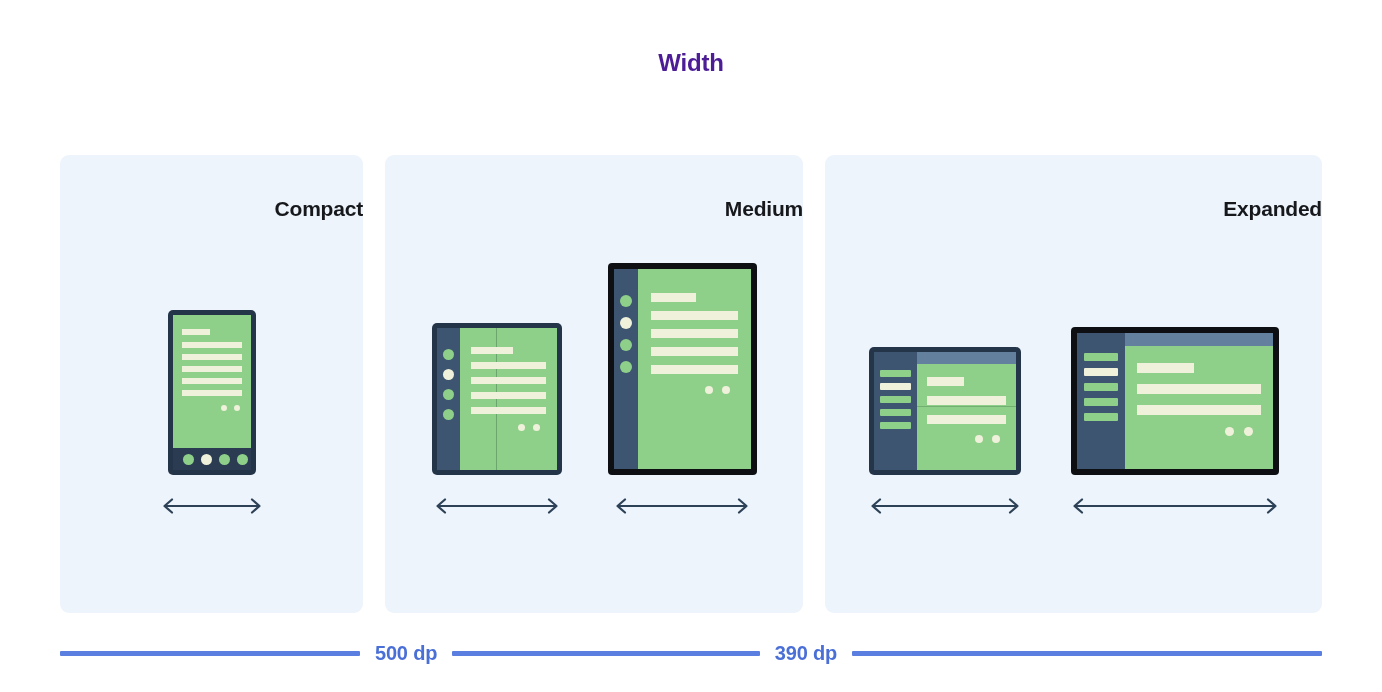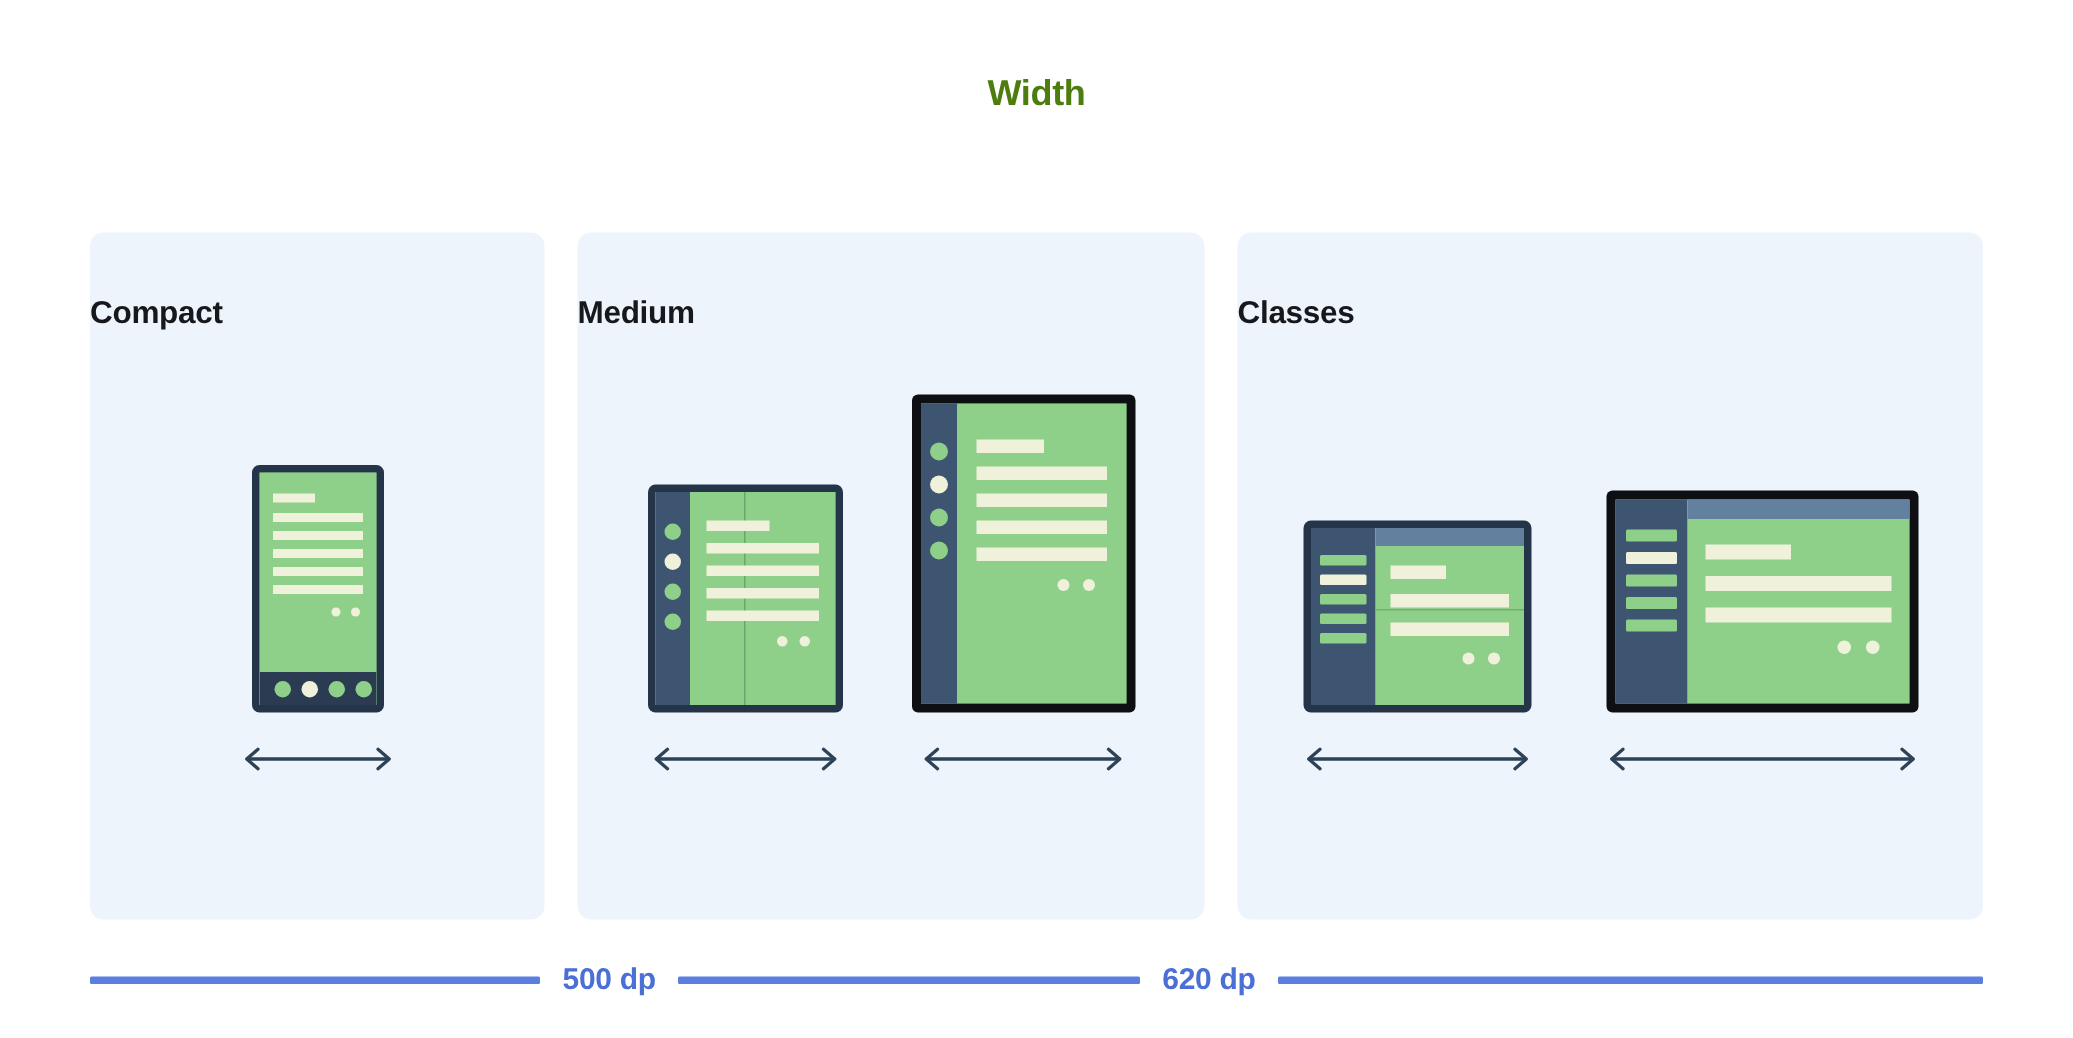--- a/index.html
+++ b/index.html
@@ -18,21 +18,21 @@
   
   .header {
     position: absolute;
     top: 0; left: 0; right: 0;
     padding-top: 48px;
     text-align: center;
   }
   .title {
     font-size: 24px;
     font-weight: bold;
-    color: #4d7c0f;
+    color: #4c1d95;
     letter-spacing: -0.2px;
     line-height: 1.25;
     margin: 0;
   }
   .subtitle {
     font-size: 20px;
     font-weight: bold;
     color: #9aa0a6;
     letter-spacing: -0.1px;
     line-height: 1.3;
@@ -48,21 +48,21 @@
     height: 458px;
     display: flex;
     gap: 22px;
   }
   .panel {
     background: #edf4fc;
     border-radius: 9px;
     position: relative;
     display: flex;
     flex-direction: column;
-    align-items: flex-start;
+    align-items: flex-end;
   }
   .panel-compact  { width: 303px; }
   .panel-medium   { width: 418px; }
   .panel-expanded { width: 497px; }
 
   .panel-label {
     margin-top: 42px;
     font-size: 21px;
     font-weight: bold;
     color: #16181c;
@@ -373,21 +373,21 @@
             <polyline points="13,2.5 5.5,9 13,15.5"></polyline>
             <polyline points="127,2.5 134.5,9 127,15.5"></polyline>
           </g>
         </svg>
       </div>
 
     </div>
   </div>
 
   <div class="panel panel-expanded">
-    <div class="panel-label">Classes</div>
+    <div class="panel-label">Expanded</div>
 
     <div class="devices">
 
       <div class="device-slot">
         <div class="device-stage" style="height:218px;">
           <div class="device frame-navy" style="width:152px;height:128px;">
             <div class="screen">
               <div class="drawer" style="width:43px;padding:18px 6px 0 6px;">
                 <div class="drawer-bar" style="width:100%;height:7px;"></div>
                 <div class="drawer-bar active" style="width:100%;height:7px;margin-top:6px;"></div>
@@ -457,15 +457,15 @@
 
     </div>
   </div>
 
 </div>
 
 <div class="ruler">
   <div class="rule-line seg-1"></div>
   <div class="rule-label">500 dp</div>
   <div class="rule-line seg-2"></div>
-  <div class="rule-label">620 dp</div>
+  <div class="rule-label">390 dp</div>
   <div class="rule-line seg-3"></div>
 </div>
 
 </body></html>

